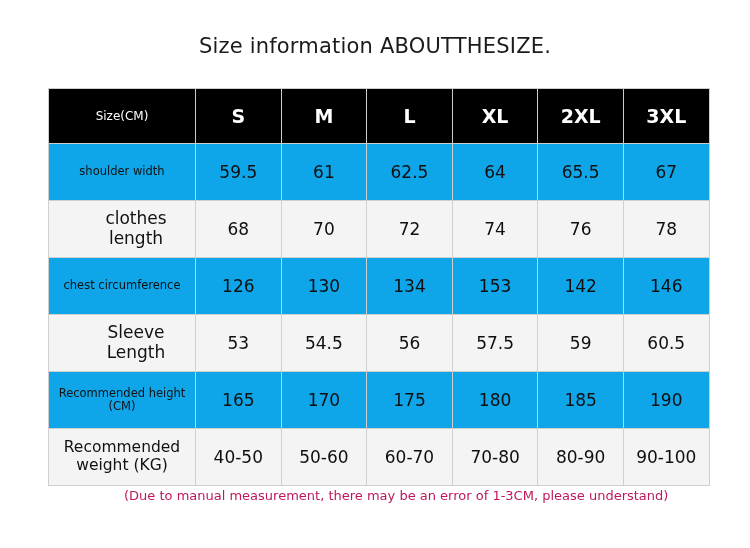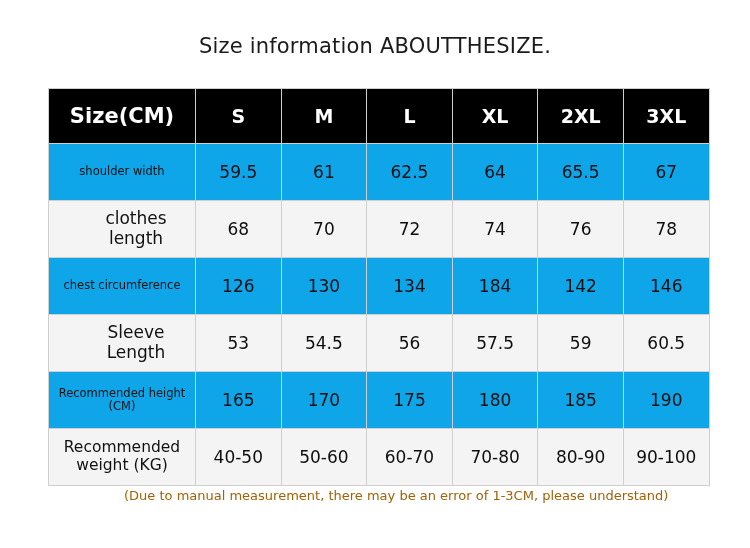--- a/index.html
+++ b/index.html
@@ -51,22 +51,22 @@
   }
   thead th {
     background: #000000;
     color: #ffffff;
     border: 1px solid #000000;
     height: 54px;
     font-weight: 700;
     font-size: 19px;
   }
   thead th.head-label {
-    font-size: 21px;
-    font-weight: 700;
+    font-size: 12px;
+    font-weight: 400;
   }
   tbody tr {
     height: 57px;
   }
   tbody tr.row-odd td {
     background: #0ea5e9;
   }
   tbody tr.row-even td {
     background: #f4f4f4;
   }
@@ -92,21 +92,21 @@
   }
   .col-label { width: 146px; }
   .col-val { width: 84.6px; }
   .footnote {
     position: absolute;
     top: 488px;
     left: 124px;
     width: 560px;
     font-size: 13px;
     line-height: 1.25;
-    color: #a16207;
+    color: #be185d;
     text-align: left;
   }
 </style>
 </head>
 <body>
 
 <div class="page">
 
   <div class="title">Size information ABOUTTHESIZE.</div>
 
@@ -143,21 +143,21 @@
           <td class="value">74</td>
           <td class="value">76</td>
           <td class="value">78</td>
         </tr>
 
         <tr class="row-odd">
           <td class="row-label sz-sm">chest circumference</td>
           <td class="value">126</td>
           <td class="value">130</td>
           <td class="value">134</td>
-          <td class="value">184</td>
+          <td class="value">153</td>
           <td class="value">142</td>
           <td class="value">146</td>
         </tr>
 
         <tr class="row-even">
           <td class="row-label sz-lg">Sleeve Length</td>
           <td class="value">53</td>
           <td class="value">54.5</td>
           <td class="value">56</td>
           <td class="value">57.5</td>

